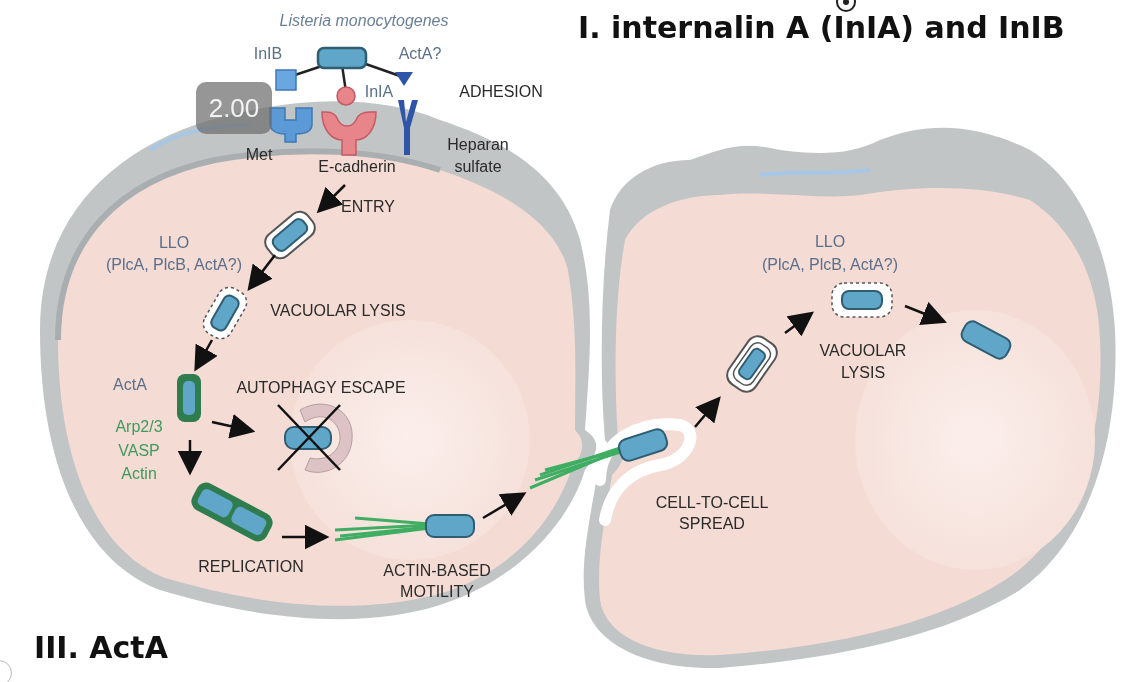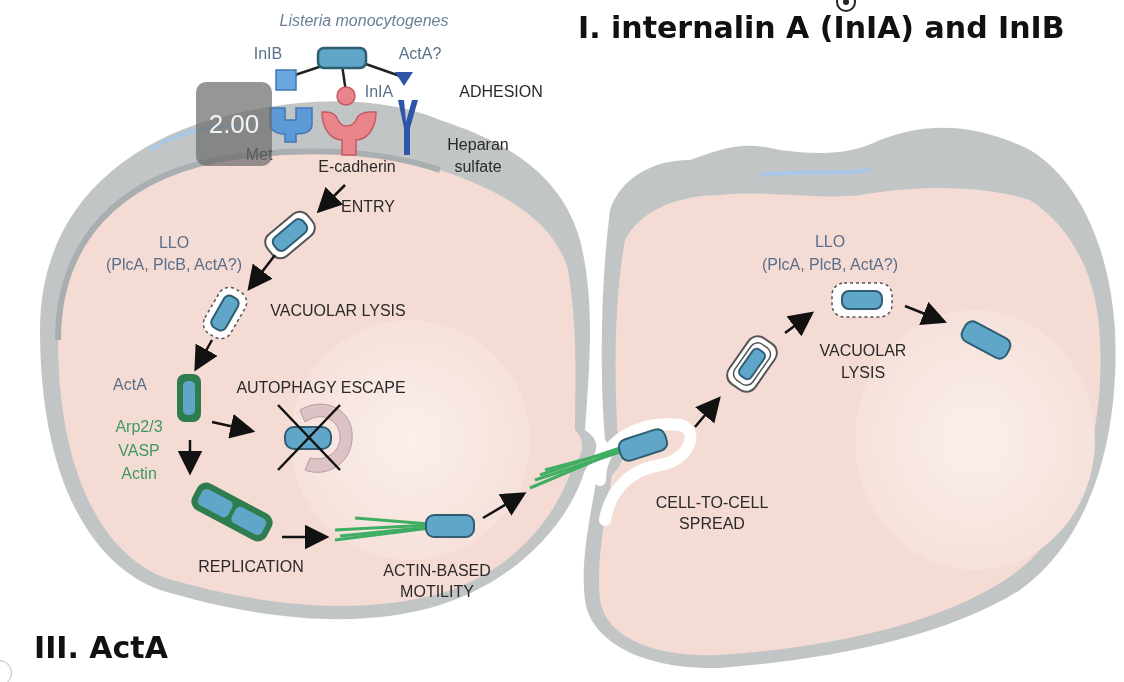--- a/index.html
+++ b/index.html
@@ -3,21 +3,21 @@
 <meta charset="utf-8">
 <style>
   html, body { margin: 0; padding: 0; background: #ffffff; }
   body { width: 1124px; height: 682px; position: relative; overflow: hidden; font-family: "Liberation Sans", sans-serif; }
   svg#diagram { position: absolute; left: 0; top: 0; }
   .lbl { font-family: "Liberation Sans", sans-serif; fill: #2a2a2a; font-size: 16px; }
   .lbl-blue { fill: #5a6f8a; }
   .lbl-green { fill: #3f9a5e; }
   .lbl-italic { font-style: italic; fill: #6a7f98; }
   .heading { font-family: "DejaVu Sans", sans-serif; font-weight: bold; fill: #111111; }
-  .overlay-badge { position: absolute; left: 196px; top: 82px; width: 76px; height: 84px; background: rgba(110,110,110,0.72); border-radius: 10px; color: #f2f2f2; font-family: "Liberation Sans", sans-serif; font-size: 26px; display: flex; align-items: center; justify-content: center; }
+  .overlay-badge { position: absolute; left: 196px; top: 82px; width: 76px; height: 52px; background: rgba(110,110,110,0.72); border-radius: 10px; color: #f2f2f2; font-family: "Liberation Sans", sans-serif; font-size: 26px; display: flex; align-items: center; justify-content: center; }
   .cursor-icon { position: absolute; left: 836px; top: -8px; width: 16px; height: 16px; border: 2px solid #222; border-radius: 50%; background: #fff; }
   .cursor-icon::after { content: ""; position: absolute; left: 5px; top: 5px; width: 6px; height: 6px; border-radius: 50%; background: #222; }
   .corner-circle { position: absolute; left: -14px; top: 660px; width: 24px; height: 24px; border: 1px solid #bbb; border-radius: 50%; }
 </style>
 </head>
 <body>
 
 <svg id="diagram" width="1124" height="682" viewBox="0 0 1124 682">
   <defs>
     <marker id="arrowhead" markerWidth="10" markerHeight="10" refX="7" refY="5" orient="auto">

